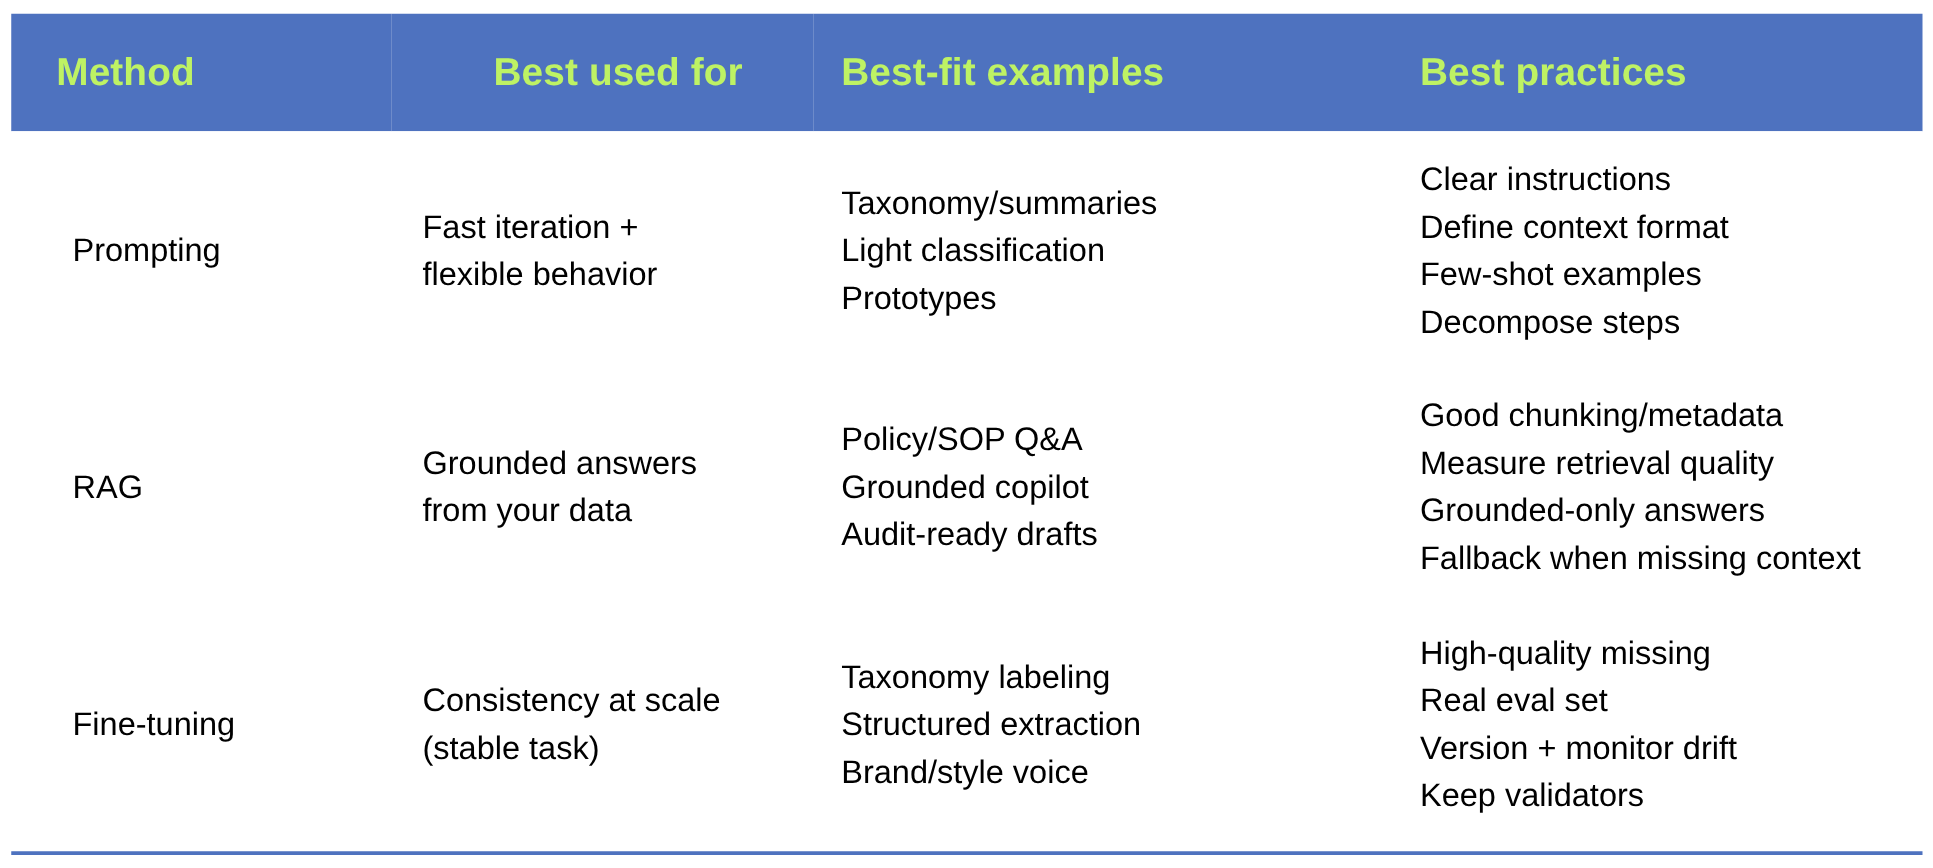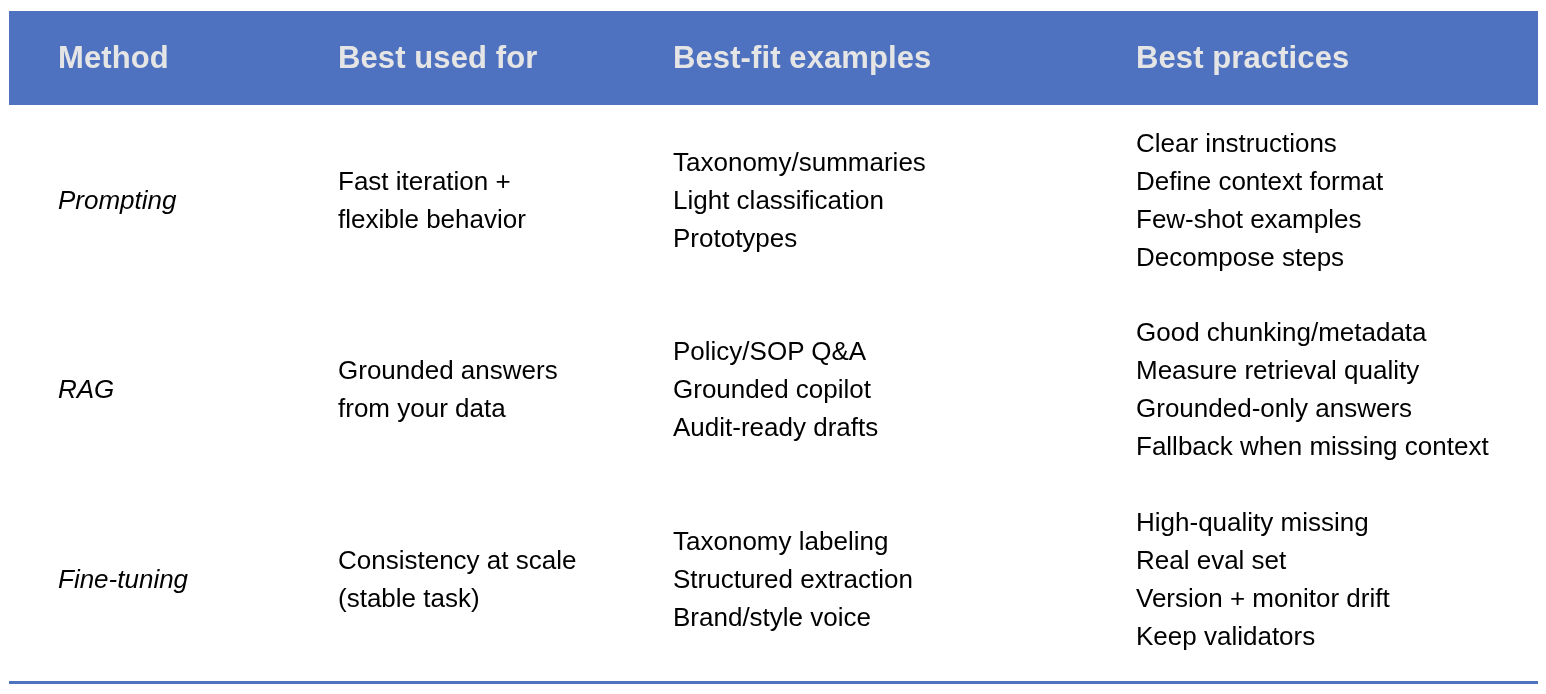--- a/index.html
+++ b/index.html
@@ -33,30 +33,30 @@
     border-collapse: collapse;
     table-layout: fixed;
   }
 
   
   .thead-row {
     height: 94px;
     background: #4E72BF;
   }
   .th {
-    color: #e5e5e5;
+    color: #bef264;
     font-size: 31px;
     font-weight: bold;
     text-align: left;
     vertical-align: middle;
-    padding: 0 0 0 49px;
+    padding: 0 0 0 36px;
     letter-spacing: 0.1px;
     white-space: nowrap;
   }
-  .th.c2 { padding-left: 25px; }
+  .th.c2 { padding-left: 25px; text-align: center; }
   .th.c3 { padding-left: 22px; }
   .th.c4 { padding-left: 24px; }
 
   
   .col-method   { width: 304px; }
   .col-bestused { width: 338px; }
   .col-examples { width: 461px; }
   .col-practice { width: 426px; }
 
   
@@ -65,21 +65,21 @@
 
   .td {
     vertical-align: middle;
     color: #000000;
     font-size: 26px;
     line-height: 38px;
     padding: 0;
     background: #ffffff;
   }
 
-  .cell-method   { padding-left: 49px; font-style: italic; }
+  .cell-method   { padding-left: 49px; }
   .cell-bestused { padding-left: 25px; }
   .cell-examples { padding-left: 22px; }
   .cell-practice { padding-left: 24px; }
 
   
   .lines {
     display: block;
   }
   .line {
     display: block;

